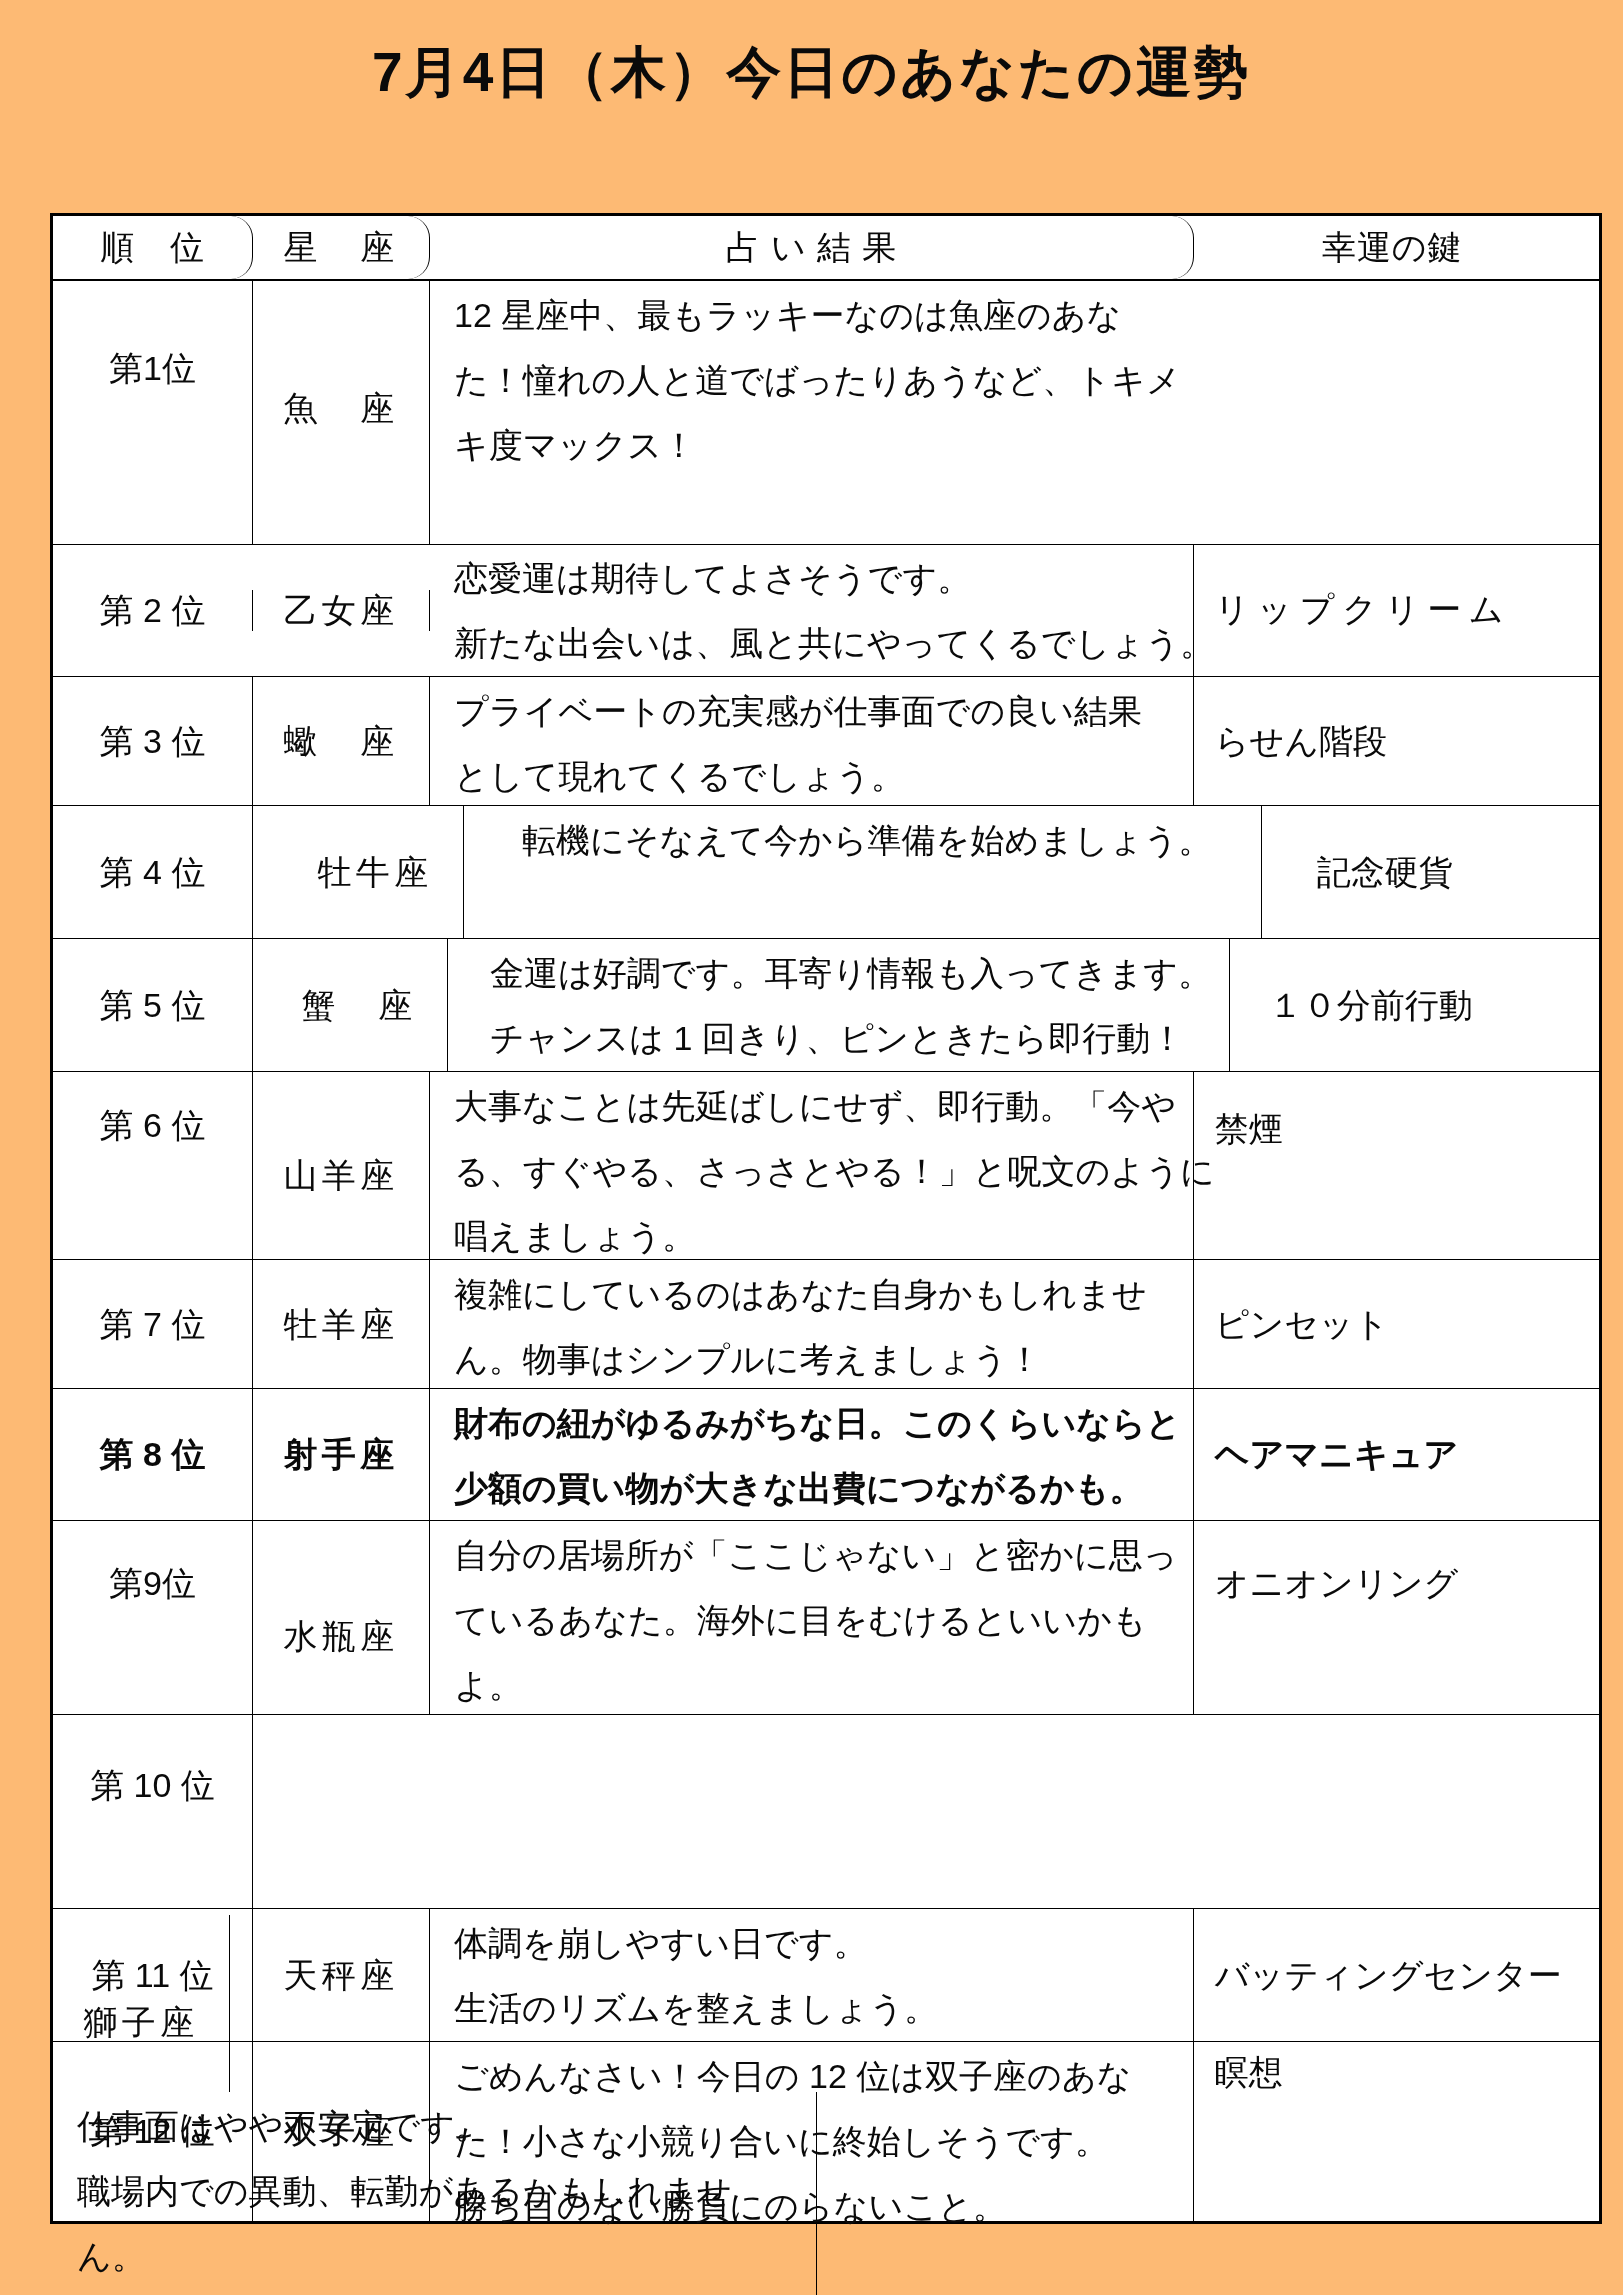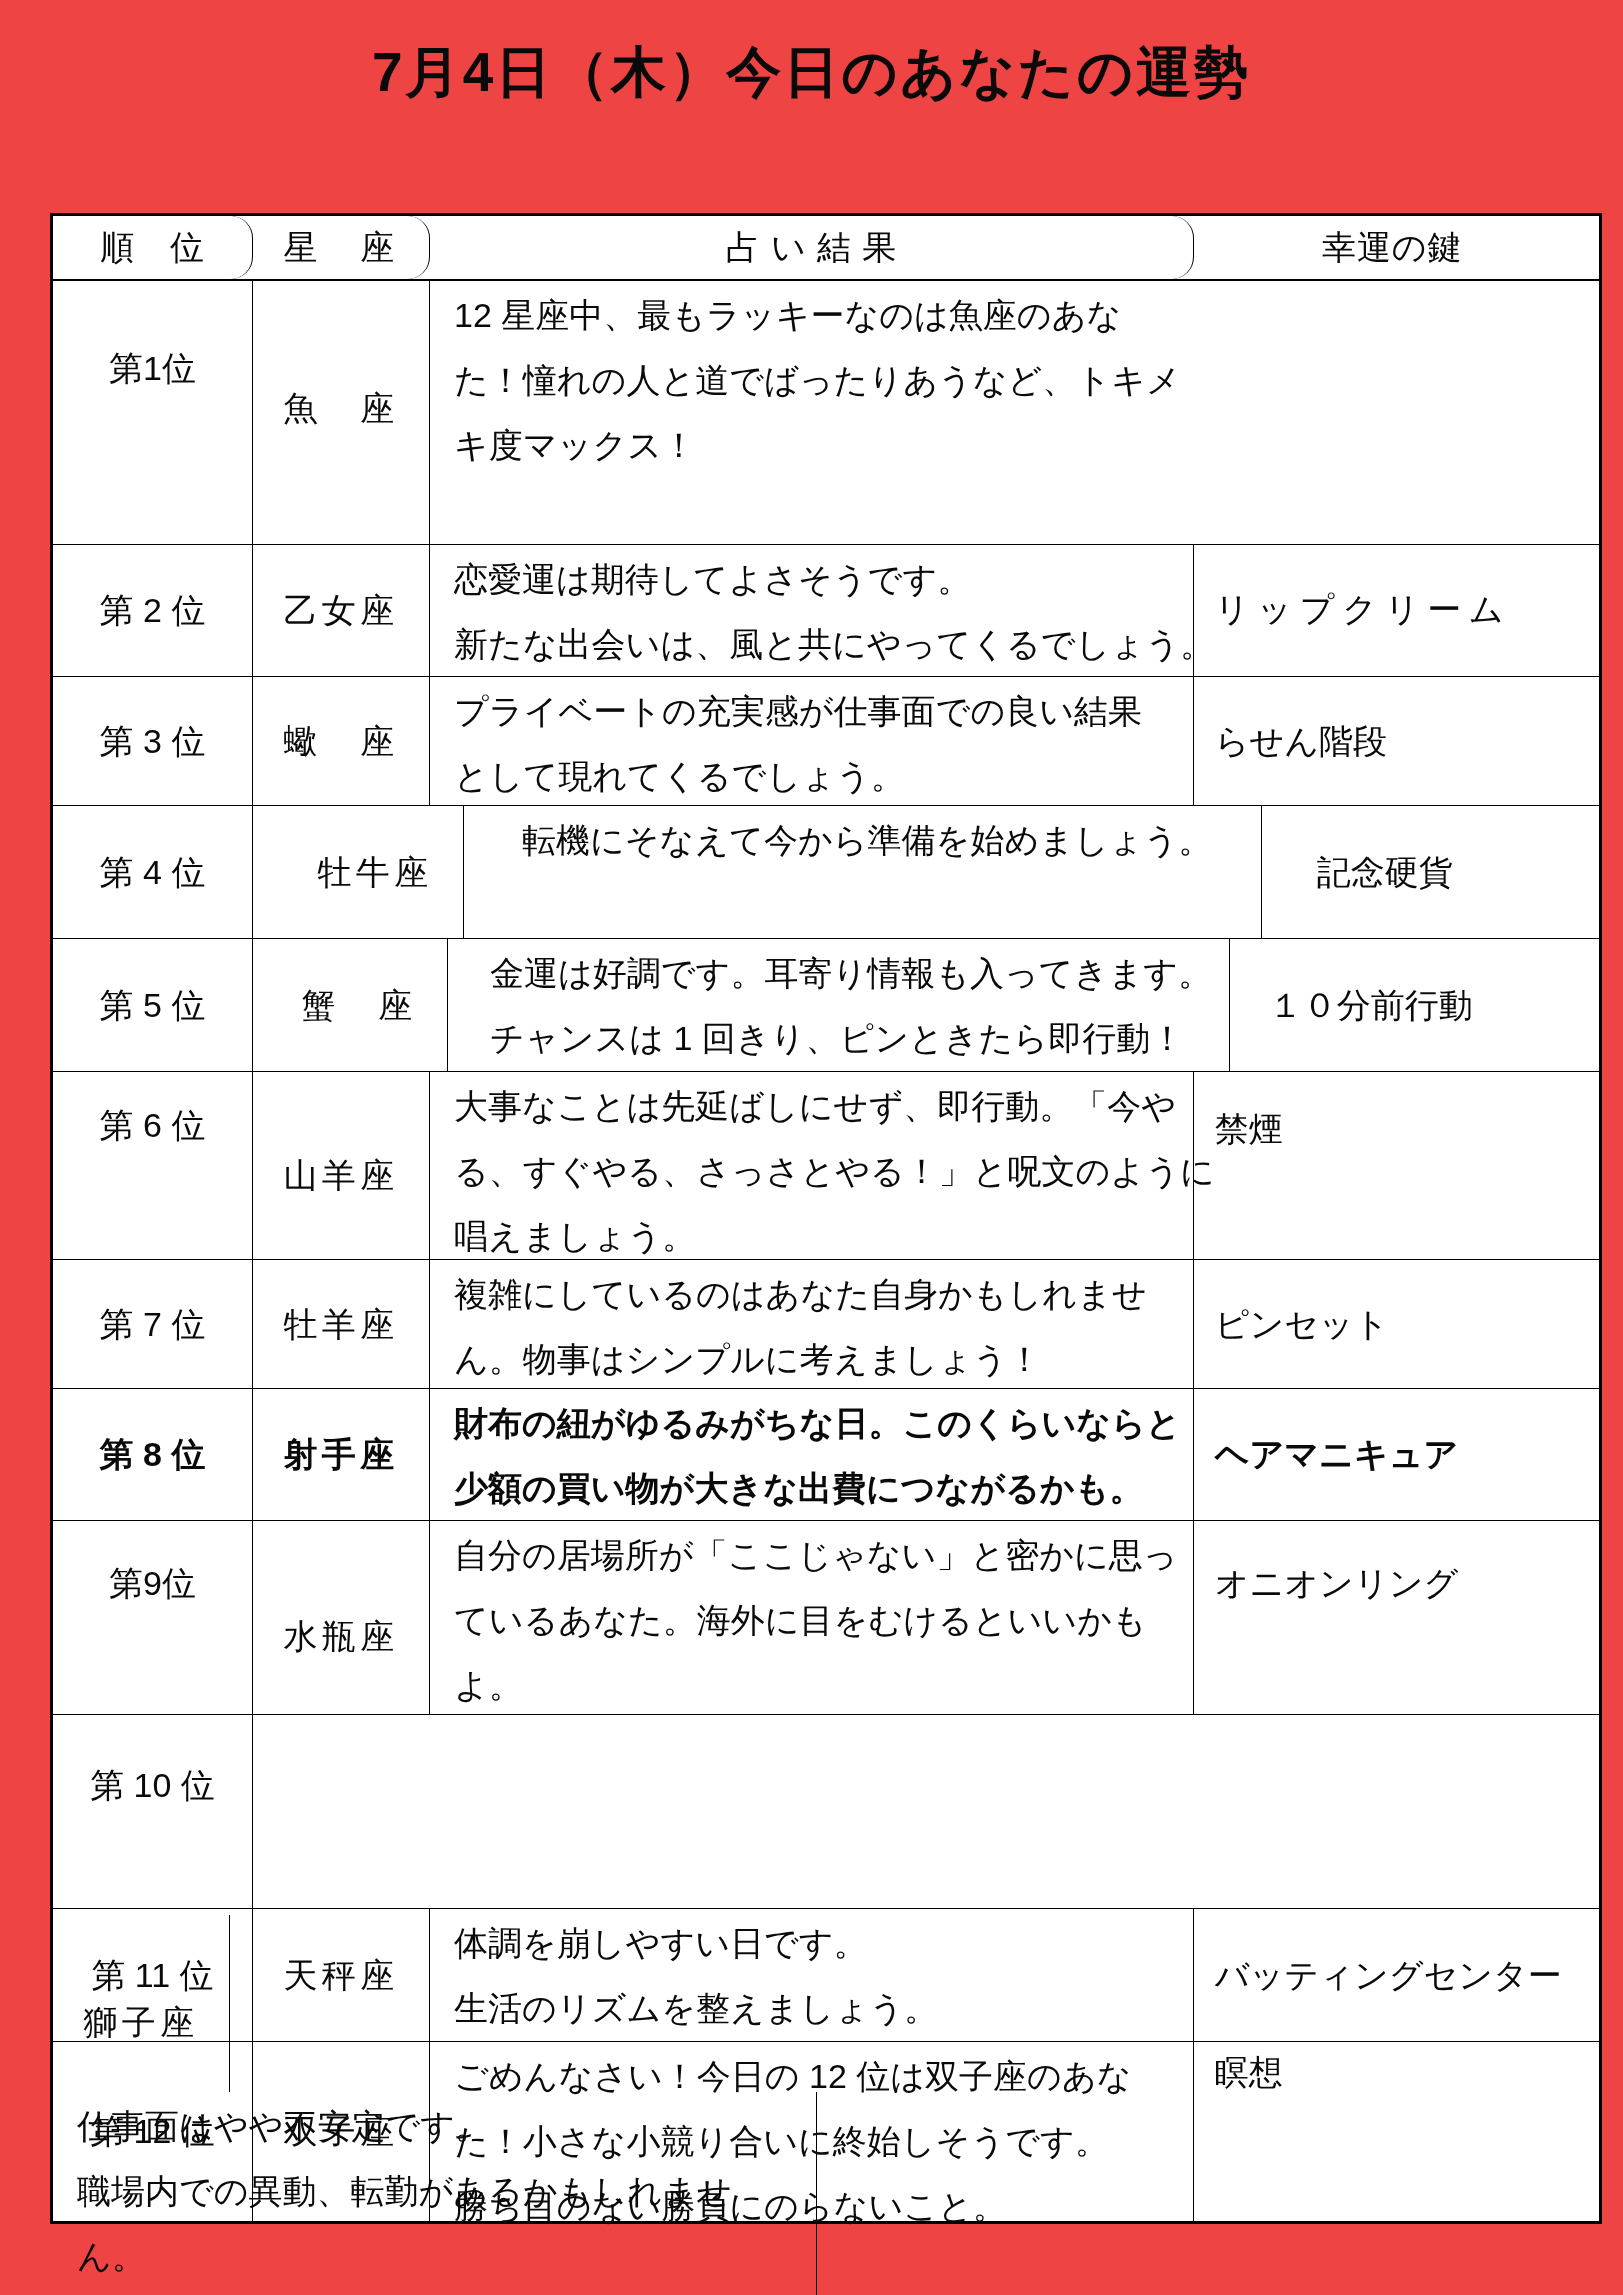--- a/index.html
+++ b/index.html
@@ -5,21 +5,21 @@
   html, body {
     margin: 0;
     padding: 0;
     background: #ffffff;
     width: 1623px;
     height: 2295px;
     font-family: "Liberation Sans", sans-serif;
     color: #0a0a0a;
     position: relative;
   }
-  .page { position: absolute; inset: 0; background: #ef4444; }
+  .page { position: absolute; inset: 0; background: #fdba74; }
 
   .doc-title {
     position: absolute;
     top: 36px;
     left: 0;
     width: 100%;
     text-align: center;
     font-size: 55px;
     font-weight: bold;
     letter-spacing: 2.6px;
@@ -78,21 +78,21 @@
     padding-left: 20.7px;
     padding-right: 8.6px;
   }
 
   .sign-label { letter-spacing: 4.3px; white-space: pre; }
   .rank-label { white-space: pre; }
   .lucky-label { white-space: pre; }
 
   
   .fortune-table .t-row:nth-child(2)  { height: 264px; }
-  .fortune-table .t-row:nth-child(3)  { height: 132px; }
+  .fortune-table .t-row:nth-child(3)  { height: 132px; align-items: center; }
   .fortune-table .t-row:nth-child(4)  { height: 129px; }
   .fortune-table .t-row:nth-child(5)  { height: 133px; gap: 34px; }
   .fortune-table .t-row:nth-child(6)  { height: 133px; gap: 18px; }
   .fortune-table .t-row:nth-child(7)  { height: 188px; }
   .fortune-table .t-row:nth-child(8)  { height: 129px; }
   .fortune-table .t-row:nth-child(9)  { height: 132px; font-weight: bold; }
   .fortune-table .t-row:nth-child(10) { height: 194px; }
   .fortune-table .t-row:nth-child(11) { height: 194px; flex-direction: column; }
   .fortune-table .t-row:nth-child(12) { height: 133px; }
   .fortune-table .t-row:nth-child(13) { height: 179px; }

